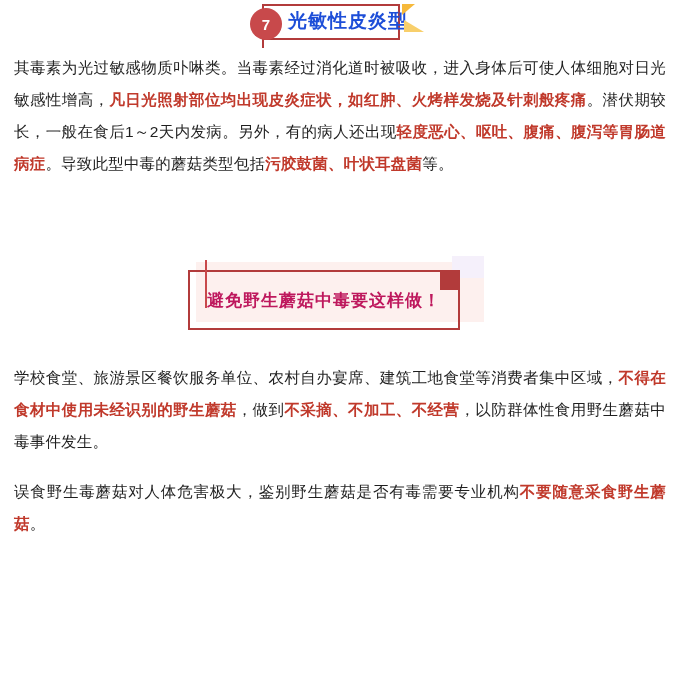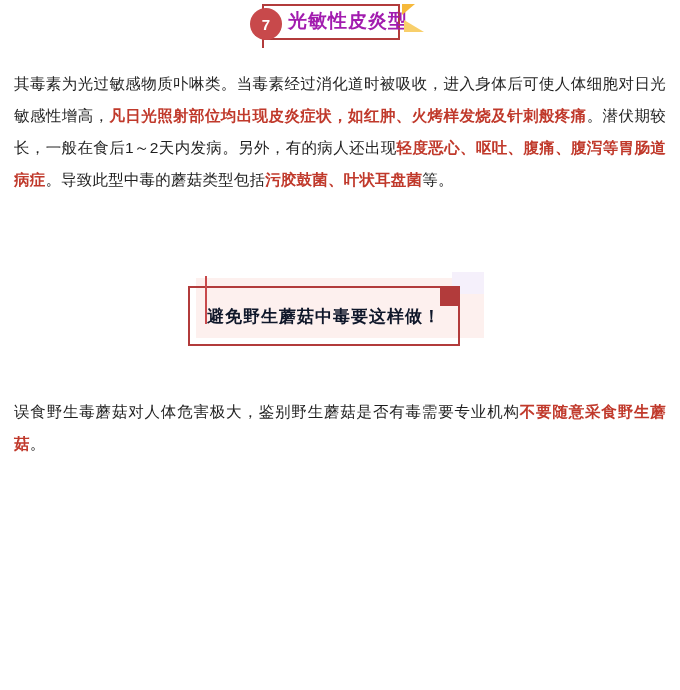--- a/index.html
+++ b/index.html
@@ -30,21 +30,21 @@
     border-radius:50%;
     background:#c8494b;
     color:#ffffff;
     font-size:15px;font-weight:bold;
     display:flex;align-items:center;justify-content:center;
     line-height:1;
   }
   .hdr-title{
     position:absolute;left:288px;top:9px;
     font-size:19px;font-weight:bold;
-    color:#a21caf;
+    color:#1d4ed8;
     letter-spacing:1px;
     line-height:24px;
     white-space:nowrap;
   }
   .tri-a{
     position:absolute;left:402px;top:4px;
     width:0;height:0;
     border-top:11px solid #f6b93b;
     border-right:13px solid transparent;
   }
@@ -59,21 +59,21 @@
   .para{
     margin:0 14px;
     font-size:15.5px;
     line-height:32px;
     text-align:justify;
     color:#1f1f1f;
     letter-spacing:0.2px;
   }
   .em{color:#c0392b;font-weight:bold;}
 
-  .p1{margin-top:16px;}
+  .p1{}
   .gap-a{height:76px;}
 
   
   .banner{position:relative;height:84px;margin-top:0;}
   .bn-fill{
     position:absolute;left:196px;top:6px;width:288px;height:60px;
     background:#fdf0ee;
   }
   .bn-fill-tr{
     position:absolute;left:452px;top:0px;width:32px;height:22px;
@@ -88,21 +88,21 @@
     position:absolute;left:440px;top:14px;width:20px;height:20px;
     background:#b23b3b;
   }
   .bn-stem{
     position:absolute;left:205px;top:4px;width:2px;height:48px;
     background:#c8494b;
   }
   .bn-text{
     position:absolute;left:188px;top:14px;width:272px;height:60px;
     display:flex;align-items:center;justify-content:center;
-    font-size:17px;font-weight:bold;color:#0f172a;
+    font-size:17px;font-weight:bold;color:#be185d;
     letter-spacing:1px;
   }
 
   .gap-b{height:22px;}
   .gap-c{height:18px;}
 </style>
 </head>
 <body>
 
 <div class="page">
@@ -125,18 +125,19 @@
     <div class="bn-fill-tr"></div>
     <div class="bn-box"></div>
     <div class="bn-square"></div>
     <div class="bn-stem"></div>
     <div class="bn-text">避免野生蘑菇中毒要这样做！</div>
   </div>
 
 
   <div class="gap-b"></div>
 
+  <p class="para"><span>学校食堂、旅游景区餐饮服务单位、农村自办宴席、建筑工地食堂等消费者集中区域，</span><span class="em">不得在食材中使用未经识别的野生蘑菇</span><span>，做到</span><span class="em">不采摘、不加工、不经营</span><span>，以防群体性食用野生蘑菇中毒事件发生。</span></p>
 
   <div class="gap-c"></div>
 
   <p class="para"><span>误食野生毒蘑菇对人体危害极大，鉴别野生蘑菇是否有毒需要专业机构</span><span class="em">不要随意采食野生蘑菇</span><span>。</span></p>
 
 </div>
 
 </body></html>

